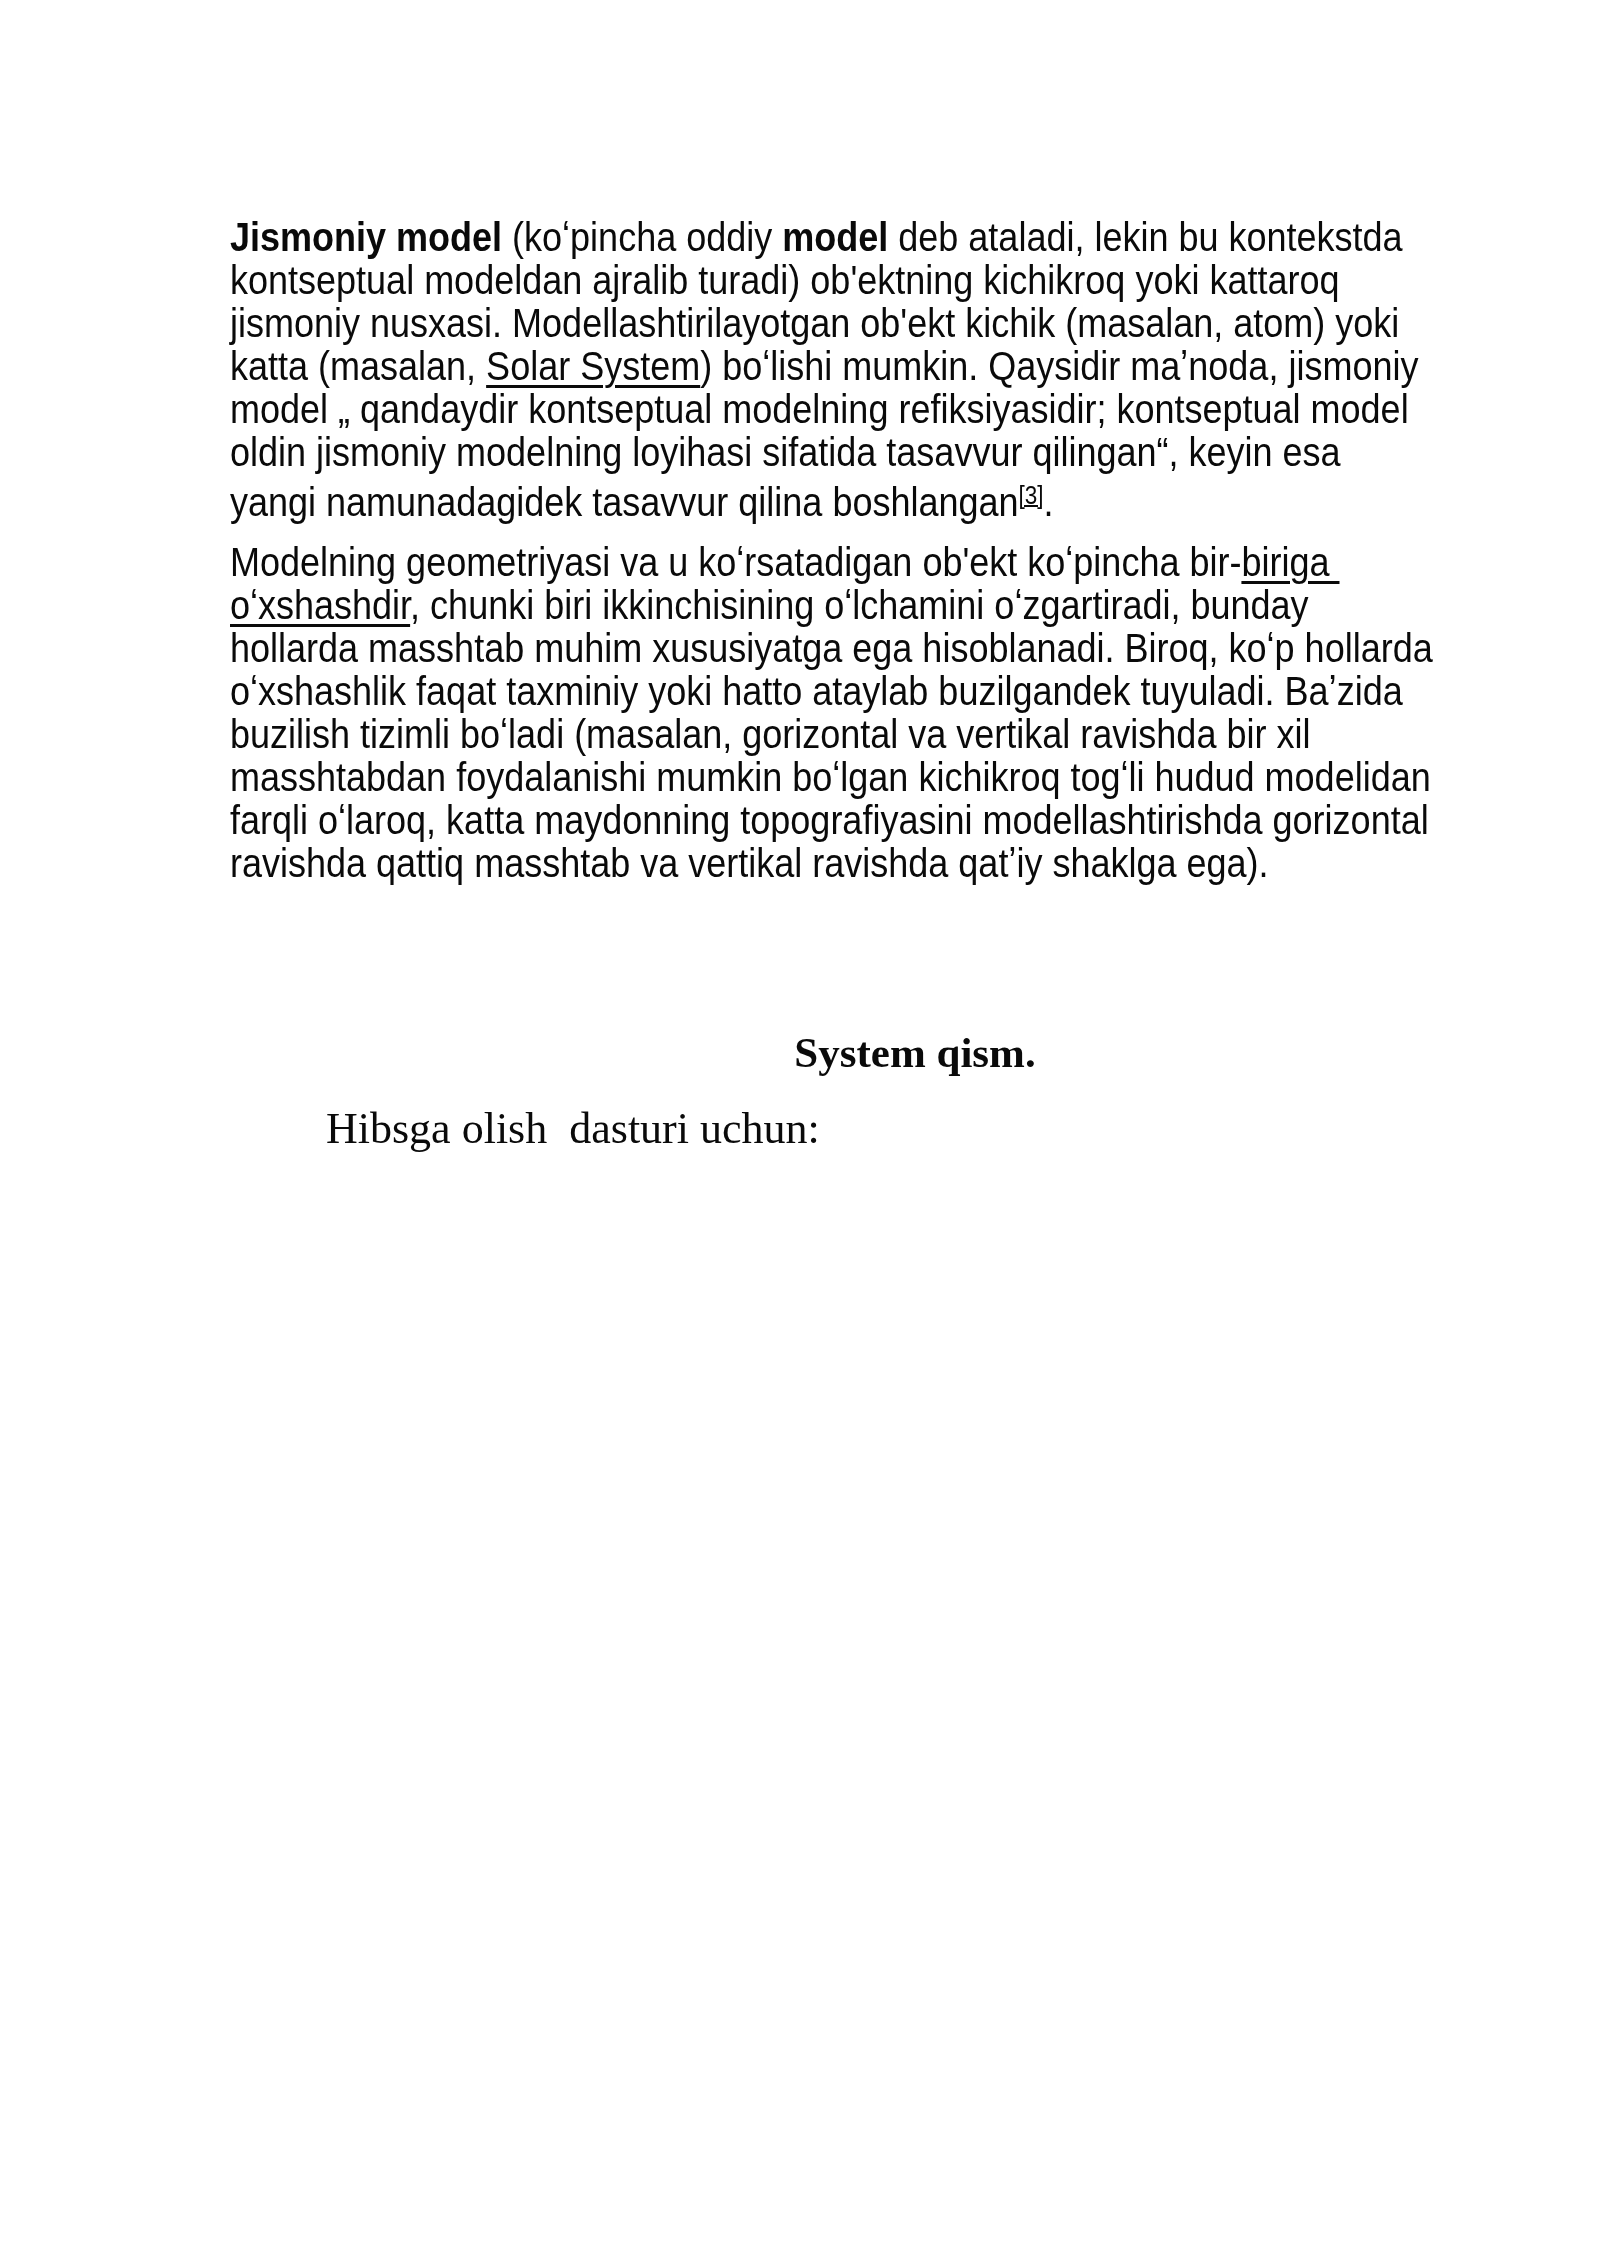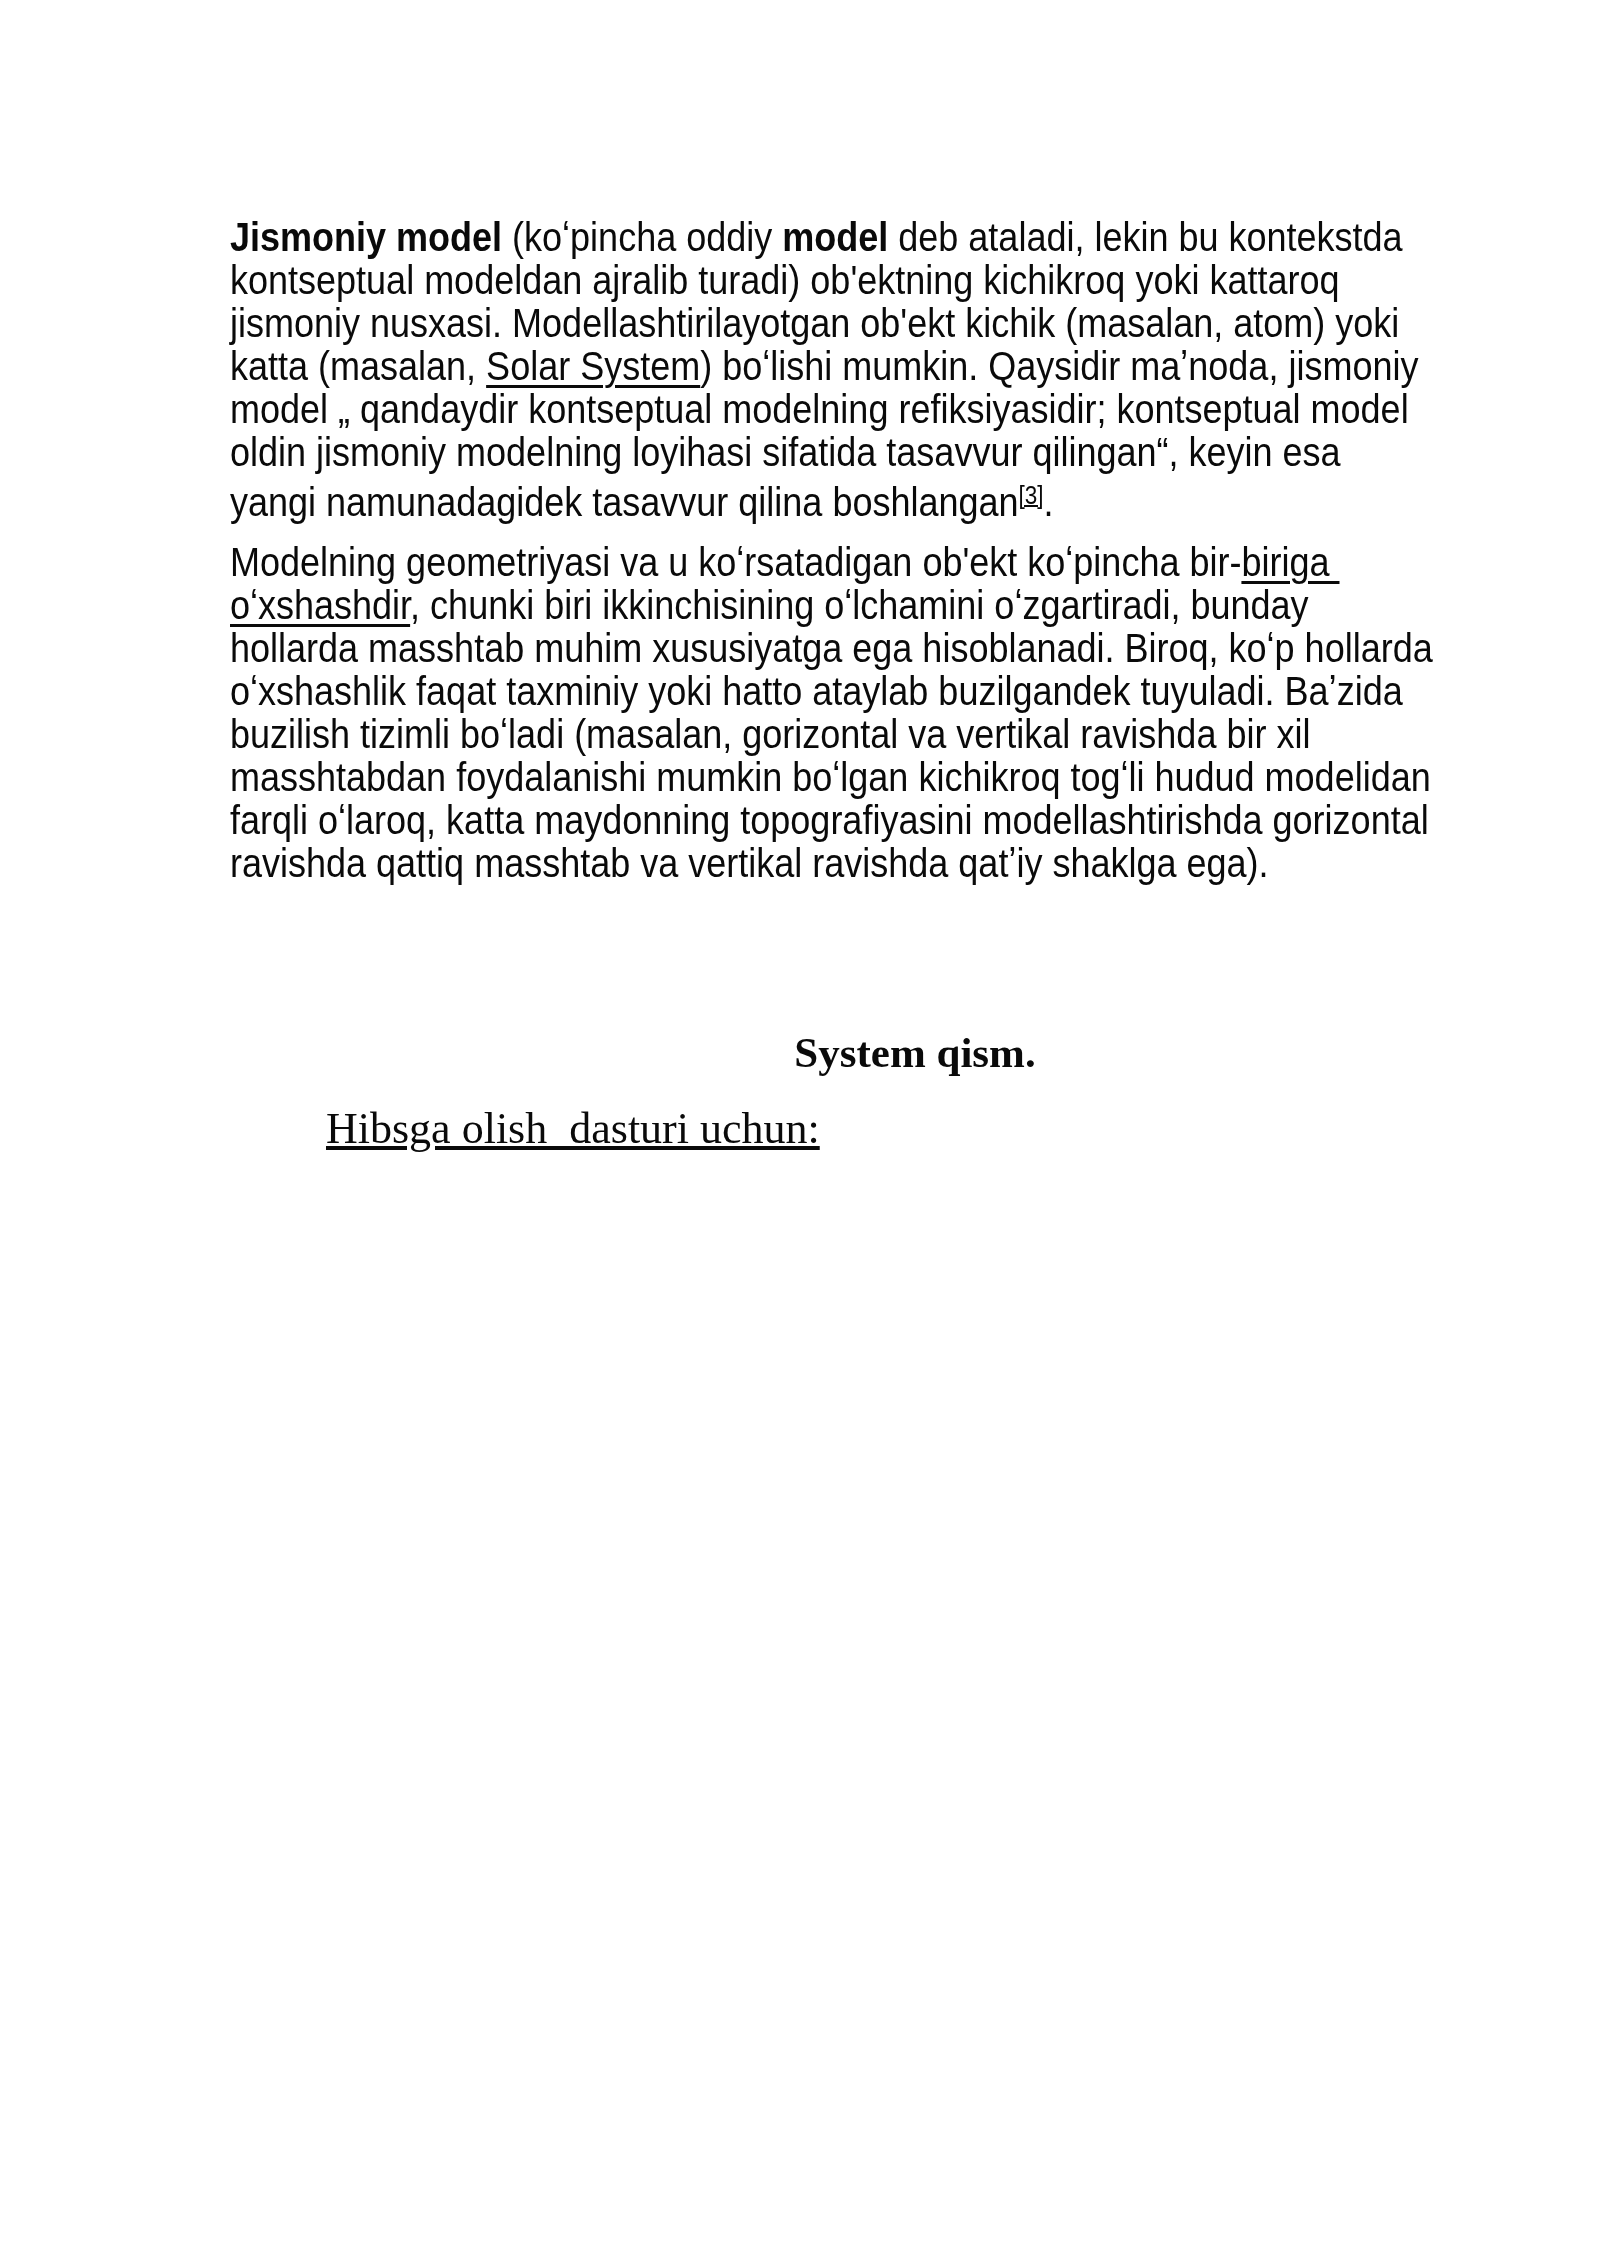--- a/index.html
+++ b/index.html
@@ -58,21 +58,20 @@
     font-weight: bold;
     font-size: 43px;
     line-height: 50px;
   }
   .section-subline {
     margin-top: 26px;
     padding-left: 96px;
     font-size: 44px;
     line-height: 50px;
     white-space: pre;
-    text-decoration: underline;
   }
 </style>
 </head>
 <body>
 
 <div class="page">
 
   <div class="body-text" id="body-text">
       <div class="para">
         <div class="line"><span class="seg-b">Jismoniy model</span><span> (koʻpincha oddiy </span><span class="seg-b">model</span><span> deb ataladi, lekin bu kontekstda</span></div>

